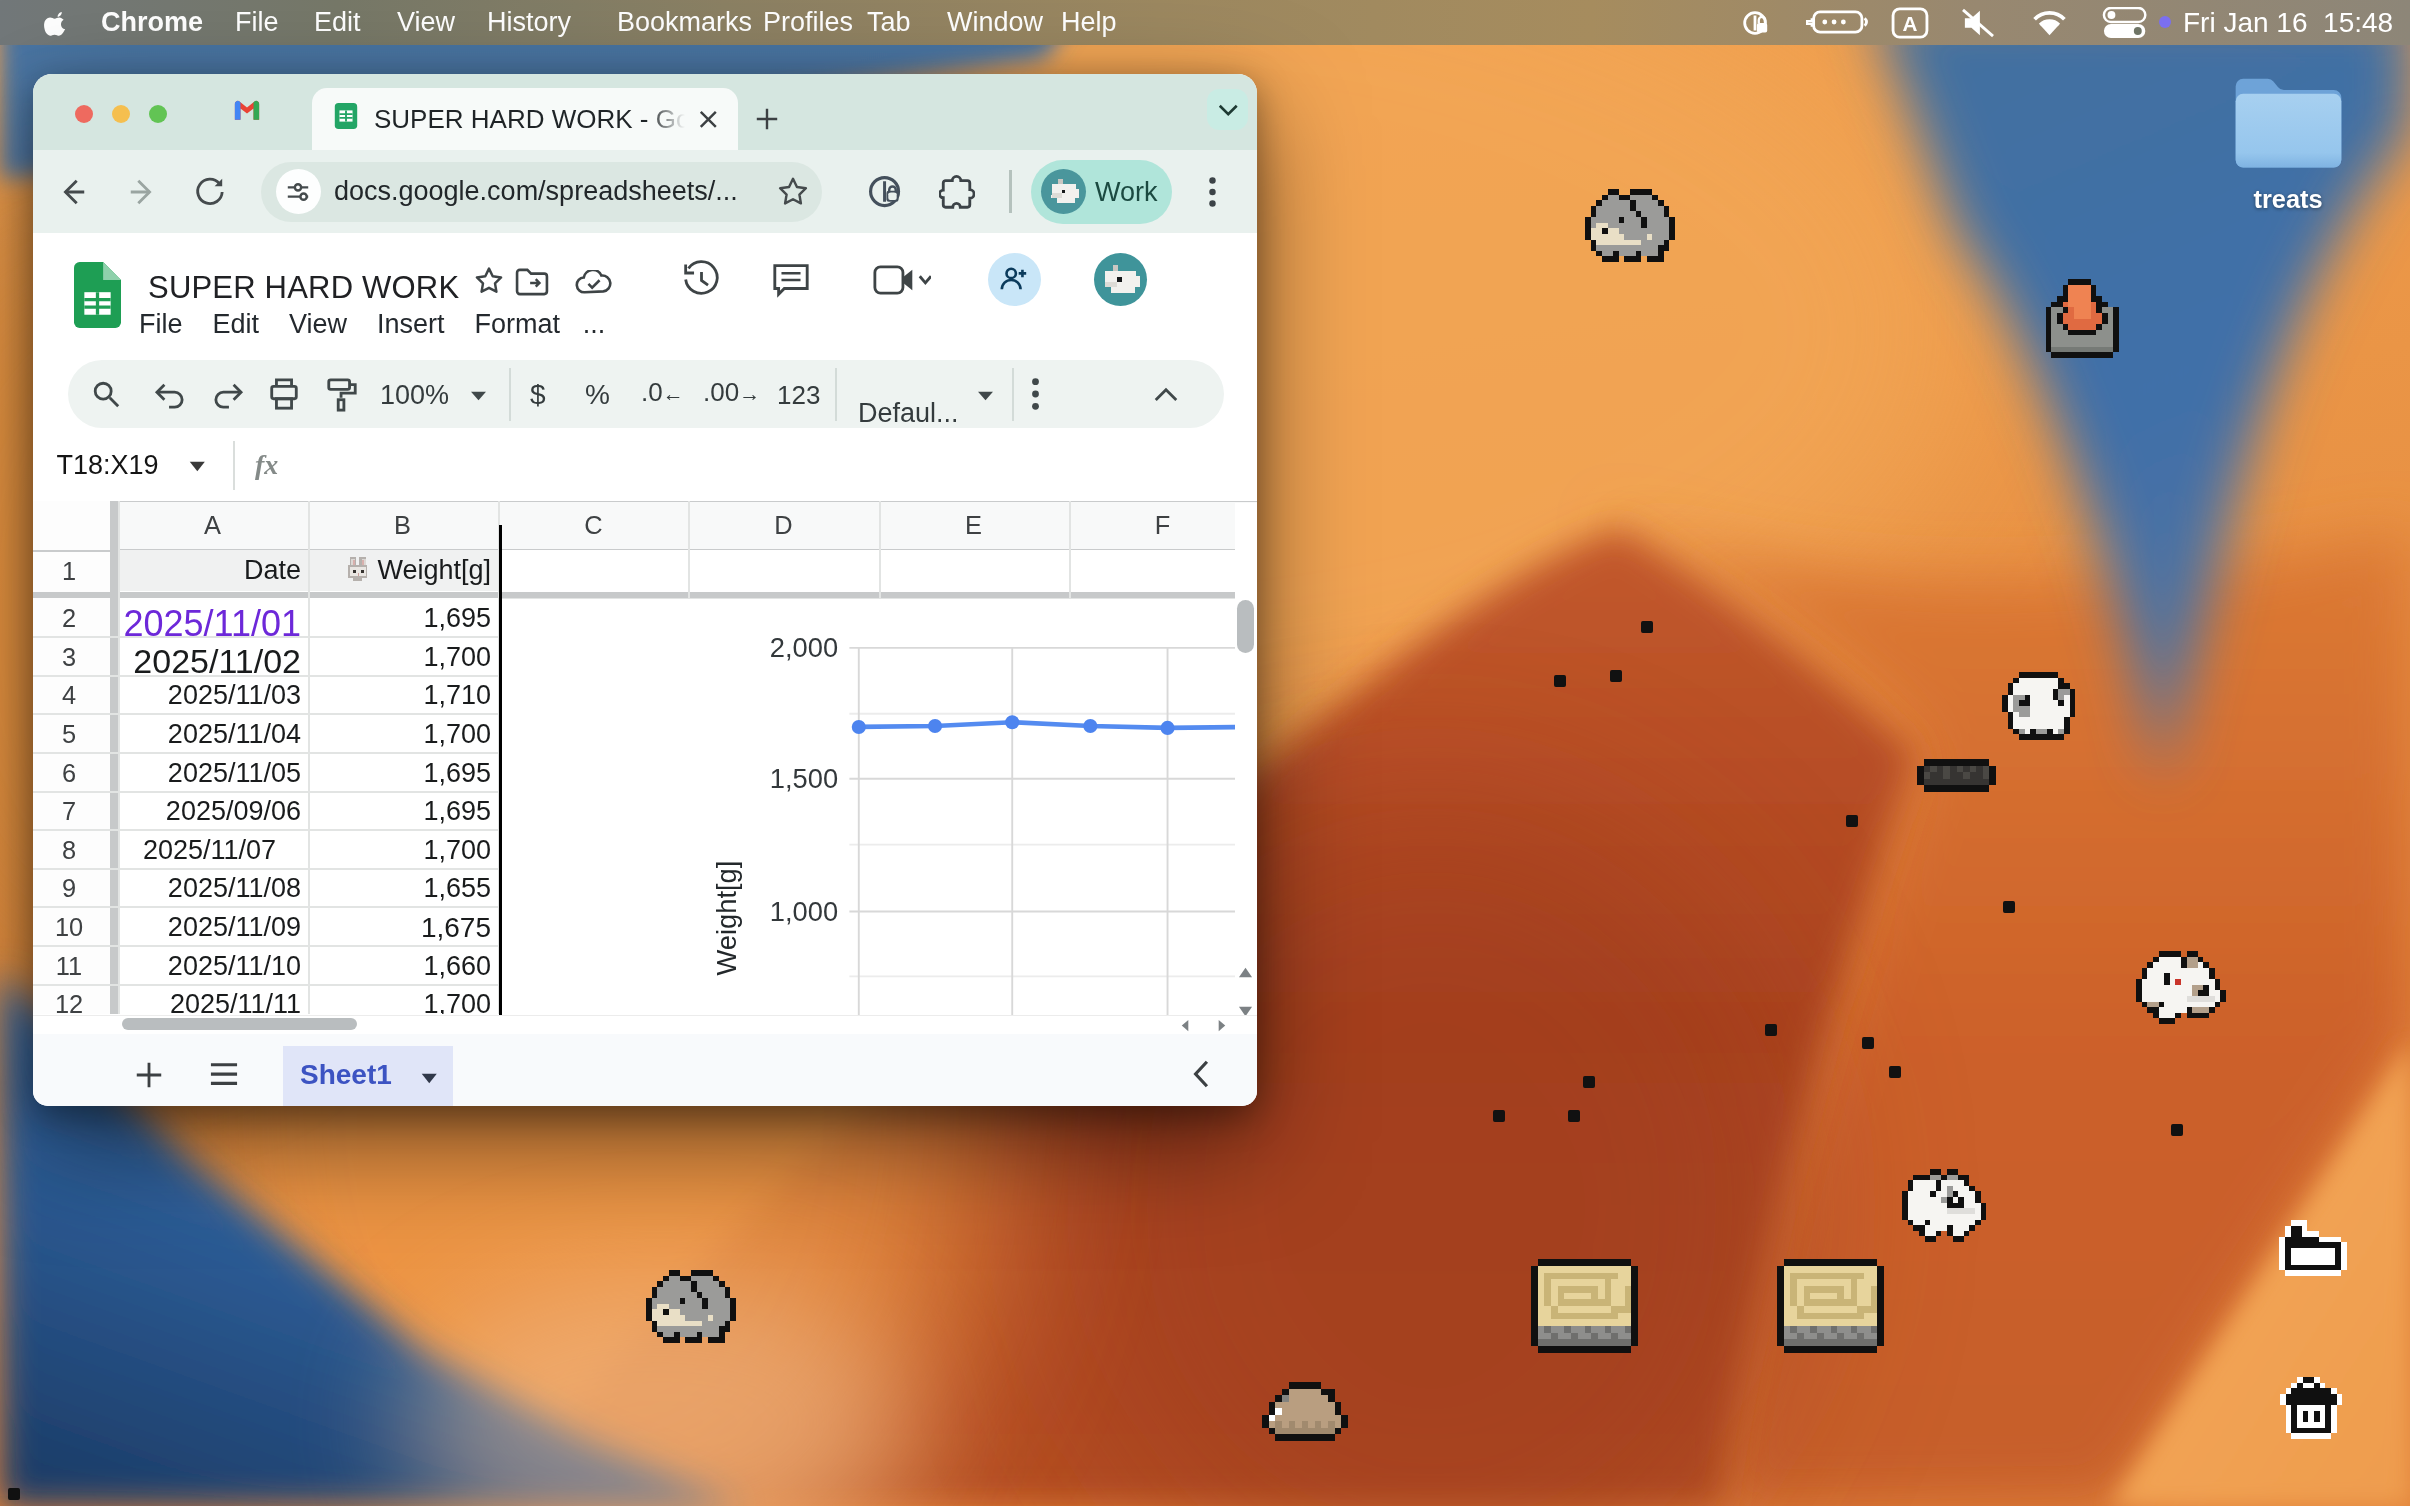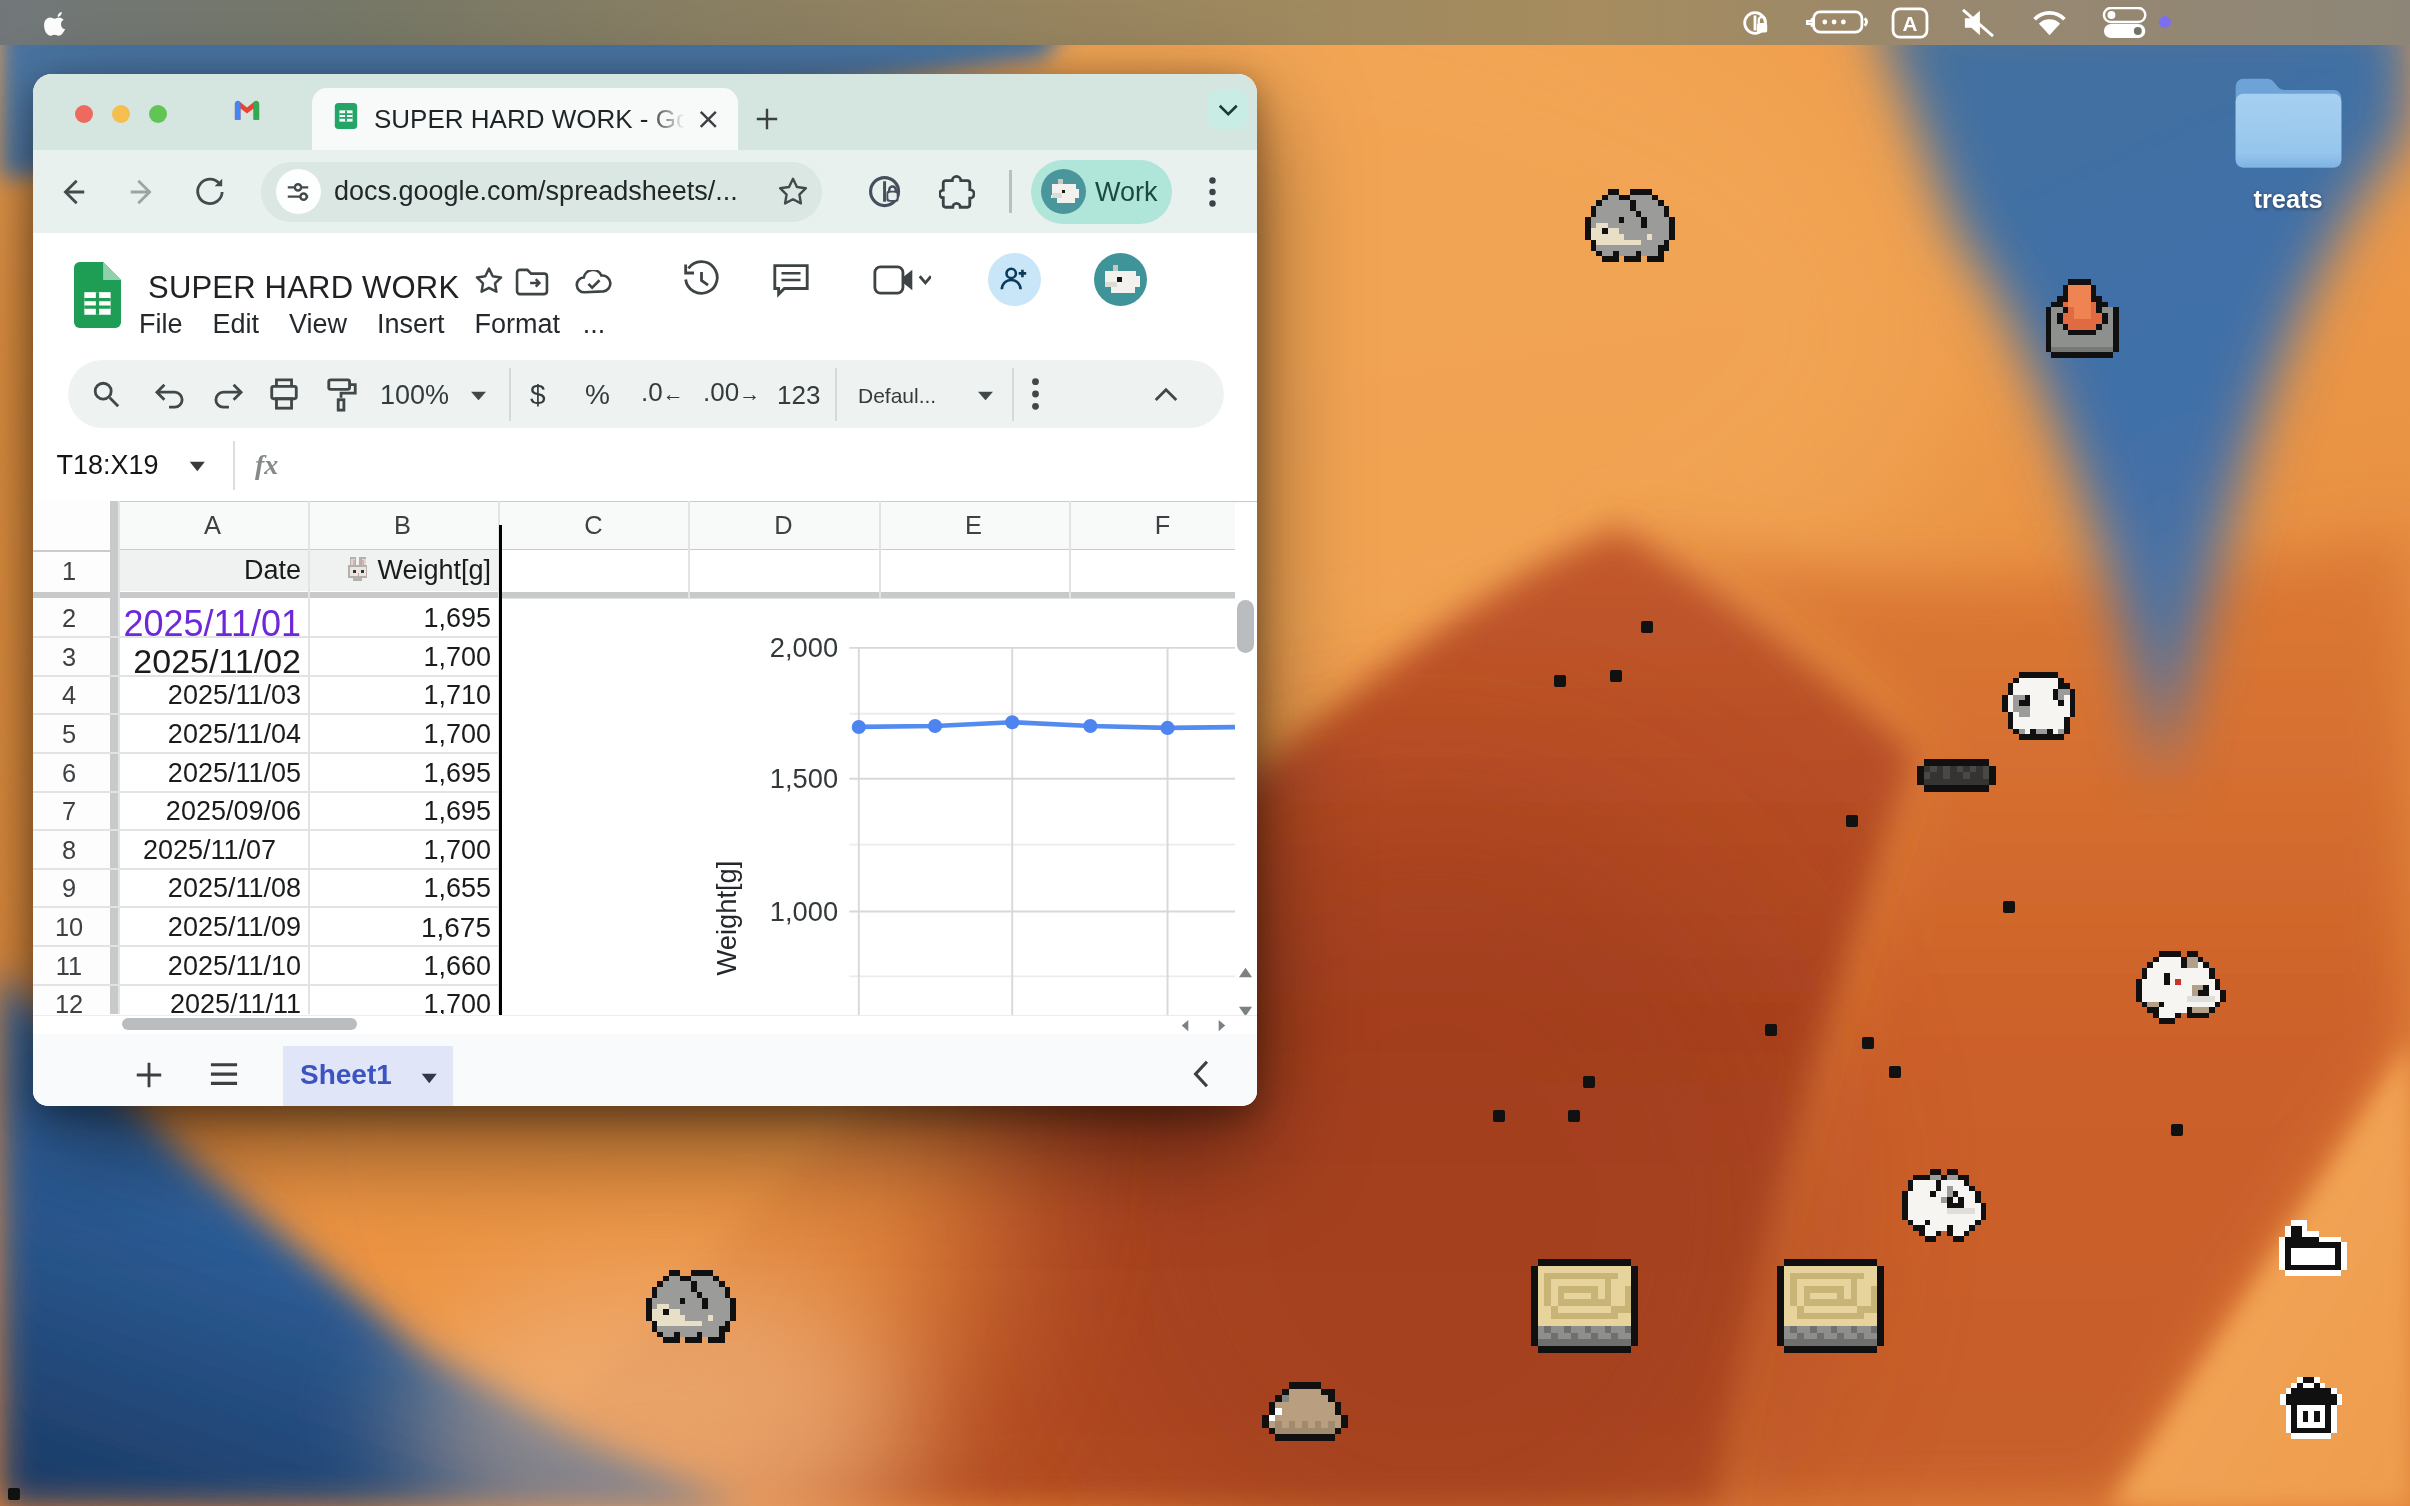--- a/index.html
+++ b/index.html
@@ -75,20 +75,33 @@
 <path d="M0 0 L 1150 0 L 1110 62 L 620 128 L 0 190 Z" fill="url(#bluetop)" filter="url(#b12)"></path>
 <path d="M1985 0 L 2560 0 L 2560 135 C 2470 250 2415 370 2360 580 C 2335 680 2310 760 2296 835 C 2282 760 2255 660 2230 580 C 2180 420 2120 300 2078 248 Z" fill="url(#blueband)" filter="url(#b30)"></path>
 <path d="M0 1030 L 200 1230 L 450 1435 L 620 1528 L 790 1600 L 0 1600 Z" fill="url(#bluebl)" filter="url(#b18)"></path>
 <ellipse cx="700" cy="1510" rx="270" ry="160" fill="#f0bd92" opacity="0.5" filter="url(#b60)"></ellipse>
 </svg>
 
 <div class="abs" style="left:0;top:0;width:2411px;height:45px;background:linear-gradient(90deg,#72787a 0%,#767868 14%,#8b8063 30%,#9c8860 48%,#a68c5e 66%,#988870 82%,#8d8678 100%)"></div>
 <svg class="abs" style="left:43px;top:8.5px" width="28" height="28" viewBox="0 0 24 24" fill="#fff">
       <path d="M16.1 2.6c.1 1-.3 2-.9 2.8-.7.8-1.7 1.4-2.7 1.3-.1-1 .4-2 1-2.7.6-.8 1.7-1.3 2.6-1.4zM19 17.2c-.5 1.1-.8 1.6-1.4 2.6-.9 1.4-2.2 3.1-3.9 3.1-1.4 0-1.8-.9-3.8-.9s-2.4.9-3.8.9c-1.6 0-2.8-1.5-3.8-2.9C.7 16.5.4 12.2 1.9 9.9c1-1.6 2.7-2.6 4.2-2.6 1.6 0 2.6 1 3.9 1 1.3 0 2.1-1 3.9-1 1.4 0 2.8.8 3.8 2-3.3 1.8-2.8 6.5.3 7.9z"></path>
     </svg>
+<div class="abs" style="left:0;top:0;width:2411px;height:45px;color:#fff;font-size:27px;line-height:45px">
+<span class="abs" style="left:101px;font-weight:bold">Chrome</span>
+<span class="abs" style="left:235px">File</span>
+<span class="abs" style="left:314px">Edit</span>
+<span class="abs" style="left:397px">View</span>
+<span class="abs" style="left:487px">History</span>
+<span class="abs" style="left:617px">Bookmarks</span>
+<span class="abs" style="left:763px">Profiles</span>
+<span class="abs" style="left:867px">Tab</span>
+<span class="abs" style="left:947px">Window</span>
+<span class="abs" style="left:1061px">Help</span>
+<span class="abs" style="left:2183px;font-size:28px">Fri Jan 16&nbsp;&nbsp;15:48</span>
+</div>
 <svg class="abs" style="left:1740px;top:7.5px" width="45" height="30" viewBox="0 0 48 32" fill="none" stroke="#fff">
 <circle cx="16" cy="16" r="11" stroke-width="3"></circle>
       <path d="M16 8v16" stroke-width="3"></path>
       <rect x="18" y="16" width="11" height="10" rx="2" fill="#fff" stroke="none"></rect>
       <path d="M20 16v-3a3.5 3.5 0 0 1 7 0v3" stroke-width="2.5"></path>
 </svg>
 <svg class="abs" style="left:1804px;top:9.4px" width="75" height="26" viewBox="0 0 80 28">
 <path d="M8 10 L8 13 L3 13 L3 16 L8 16 L8 19" stroke="#fff" stroke-width="2.5" fill="none"></path>
 <rect x="10" y="3" width="52" height="22" rx="7" fill="none" stroke="#fff" stroke-width="3"></rect>
 <circle cx="22" cy="14" r="2.6" fill="#fff"></circle>
@@ -365,21 +378,21 @@
 <svg class="abs" style="left:435px;top:315px" width="21" height="15" viewBox="0 0 22 16">
         <path d="M3 3 l8 9 8-9 Z" fill="#40484a"></path>
       </svg>
 <div class="abs" style="left:476px;top:294px;width:1.9px;height:53px;background:#d3dbd8"></div>
 <div class="abs" style="left:497px;top:305px;font-size:28px;color:#343b3d">$</div>
 <div class="abs" style="left:552px;top:305px;font-size:28px;color:#343b3d">%</div>
 <div class="abs" style="left:608px;top:303px;font-size:26px;color:#343b3d">.0<span style="font-size:21px">←</span></div>
 <div class="abs" style="left:670px;top:303px;font-size:26px;color:#343b3d">.00<span style="font-size:21px">→</span></div>
 <div class="abs" style="left:744px;top:306px;font-size:26px;color:#343b3d">123</div>
 <div class="abs" style="left:802px;top:294px;width:1.9px;height:53px;background:#d3dbd8"></div>
-<div class="abs" style="left:825px;top:310px;font-size:21px;color:#343b3d">Defaul...</div>
+<div class="abs" style="left:825px;top:324px;font-size:27px;color:#343b3d">Defaul...</div>
 <svg class="abs" style="left:942px;top:315px" width="21" height="15" viewBox="0 0 22 16">
         <path d="M3 3 l8 9 8-9 Z" fill="#40484a"></path>
       </svg>
 <div class="abs" style="left:979px;top:294px;width:1.9px;height:53px;background:#d3dbd8"></div>
 <svg class="abs" style="left:994px;top:301px" width="17" height="38" viewBox="0 0 18 40">
         <circle cx="9" cy="7" r="3.6" fill="#40484a"></circle>
         <circle cx="9" cy="20" r="3.6" fill="#40484a"></circle>
         <circle cx="9" cy="33" r="3.6" fill="#40484a"></circle>
       </svg>
 <svg class="abs" style="left:1119px;top:311px" width="28" height="19" viewBox="0 0 30 20">

